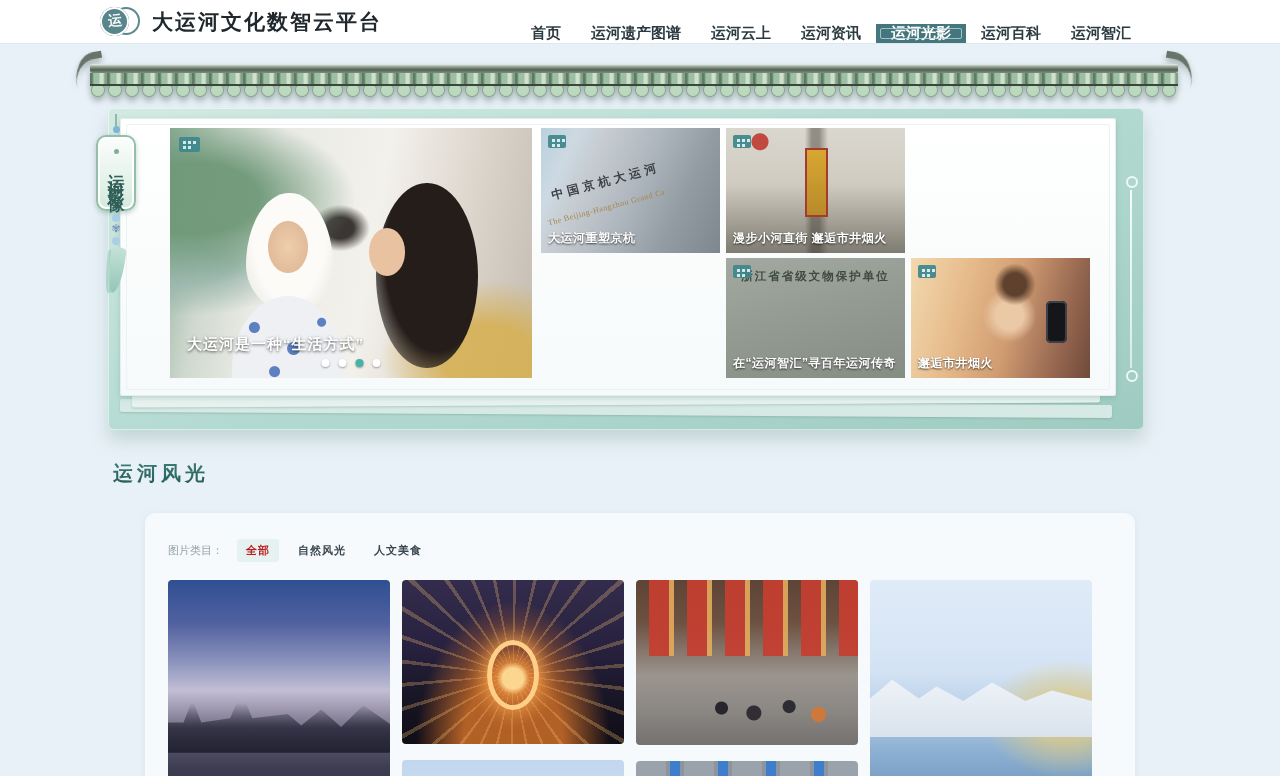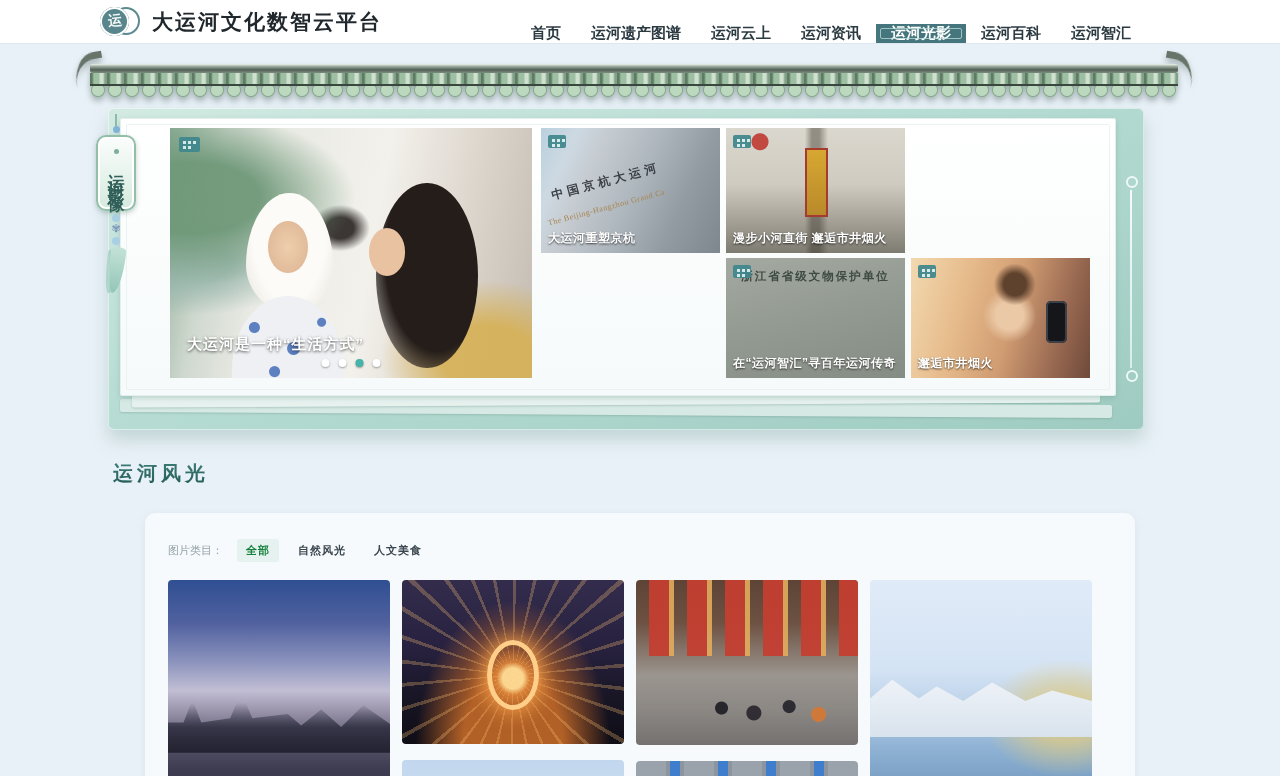--- a/index.html
+++ b/index.html
@@ -173,21 +173,21 @@
   .section-title { margin:30px 0 0 113px; font-family:"Liberation Serif",serif; font-weight:900;
     font-size:20px; letter-spacing:4px; color:#2e6e67;
     background:linear-gradient(180deg,#3d7f76,#235a55); -webkit-background-clip:text;
     background-clip:text; -webkit-text-fill-color:transparent; width:max-content; }
   .panel { margin:26px 0 0 145px; width:990px; min-height:300px; background:#f7fafc;
     border-radius:10px; box-shadow:0 2px 8px rgba(150,170,190,.18); padding:26px 23px 30px; }
   .filter-row { display:flex; align-items:center; font-size:11px; }
   .filter-label { color:#93a0a8; margin-right:14px; }
   .filter-tab { margin-right:10px; padding:4px 9px; border-radius:3px; color:#3b4750; cursor:pointer;
     font-weight:bold; letter-spacing:1px; }
-  .filter-tab.active { color:#15803d; background:#e6f2ef; }
+  .filter-tab.active { color:#b91c1c; background:#e6f2ef; }
   .masonry { display:flex; gap:12px; margin-top:18px; }
   .m-col { display:flex; flex-direction:column; gap:16px; width:222px; }
   .g-img { width:222px; border-radius:4px; overflow:hidden; position:relative; cursor:pointer; }
   .g1 { height:240px;
     background:linear-gradient(180deg,#2f4f92 0%,#51619f 18%,#8b93bd 34%,#c2bed4 46%,#9d97ae 54%,#5d5a70 66%,#3f3d52 78%,#2c2b3c 100%); }
   .g1 .sil { position:absolute; left:0; right:0; top:42%; height:30%;
     background:linear-gradient(180deg, rgba(0,0,0,0) 0 30%, rgba(44,44,62,.85) 65%, rgba(32,32,46,.95) 100%);
     clip-path:polygon(0 100%,0 58%,7% 58%,11% 26%,15% 58%,28% 52%,33% 16%,38% 52%,54% 46%,60% 62%,69% 40%,78% 64%,88% 34%,100% 60%,100% 100%); }
   .g2 { height:164px;
     background:

